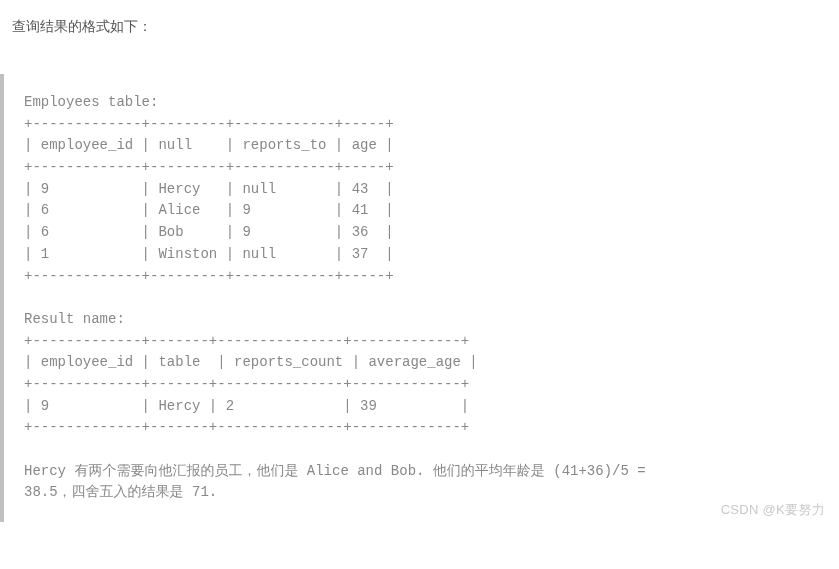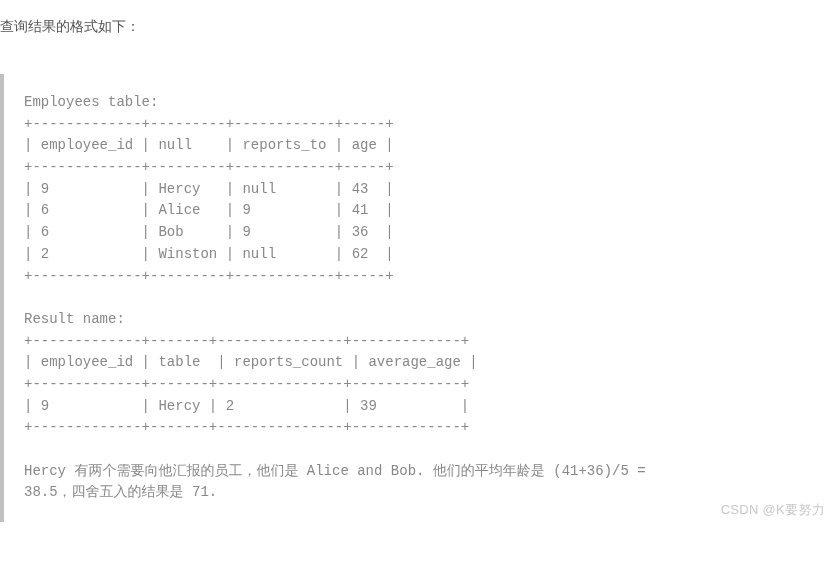--- a/index.html
+++ b/index.html
@@ -6,21 +6,21 @@
   body {
     margin: 0;
     padding: 0;
     font-family: -apple-system, BlinkMacSystemFont, "Segoe UI", "PingFang SC", "Microsoft YaHei", sans-serif;
     font-size: 15px;
     color: #555;
     background: #fff;
     width: 839px;
   }
   .intro-line {
-    padding: 18px 8px 8px 0;
+    padding: 18px 8px 8px 12px;
     font-size: 14px;
     color: #555;
   }
   .code-block {
     margin: 30px 0 0 0;
     padding: 18px 0 18px 20px;
     border-left: 4px solid #c0c0c0;
     font-family: Consolas, "Courier New", monospace;
     font-size: 14px;
     color: #888;
@@ -43,21 +43,21 @@
 
 <div class="intro-line">查询结果的格式如下：</div>
 
 <div class="code-block"><span>Employees table:</span>
 <span>+-------------+---------+------------+-----+</span>
 <span>| employee_id | null    | reports_to | age |</span>
 <span>+-------------+---------+------------+-----+</span>
 <span>| 9           | Hercy   | null       | 43  |</span>
 <span>| 6           | Alice   | 9          | 41  |</span>
 <span>| 6           | Bob     | 9          | 36  |</span>
-<span>| 2           | Winston | null       | 62  |</span>
+<span>| 1           | Winston | null       | 37  |</span>
 <span>+-------------+---------+------------+-----+</span>
 
 <span>Result name:</span>
 <span>+-------------+-------+---------------+-------------+</span>
 <span>| employee_id | table  | reports_count | average_age |</span>
 <span>+-------------+-------+---------------+-------------+</span>
 <span>| 9           | Hercy | 2             | 39          |</span>
 <span>+-------------+-------+---------------+-------------+</span>
 
 <span>Hercy 有两个需要向他汇报的员工，他们是 Alice and Bob. 他们的平均年龄是 (41+36)/5 = </span>

